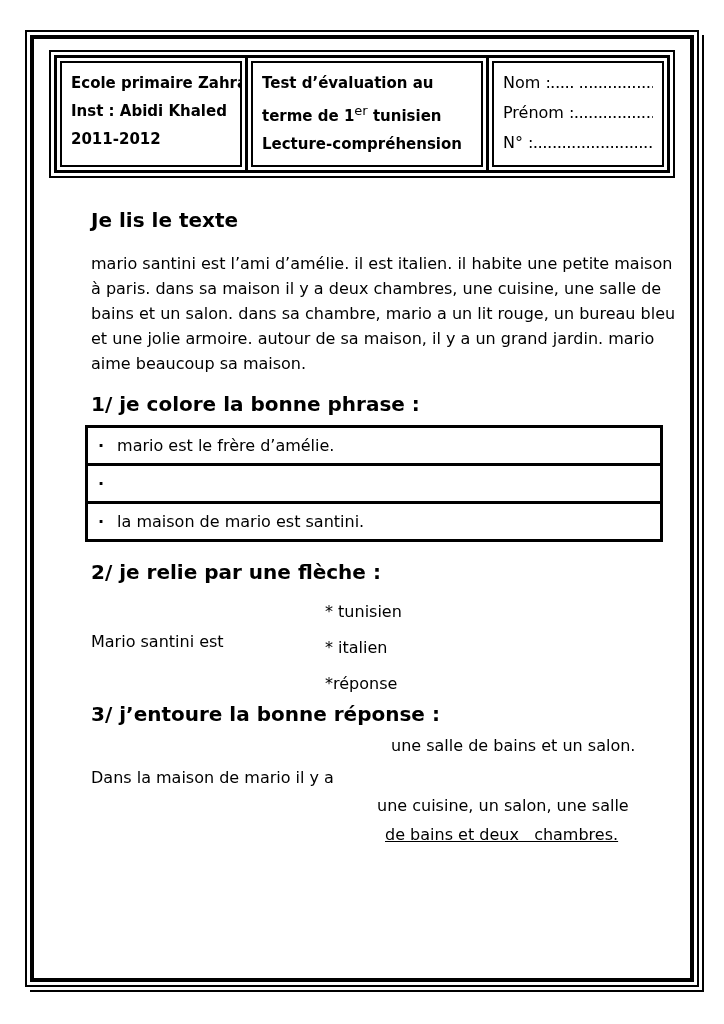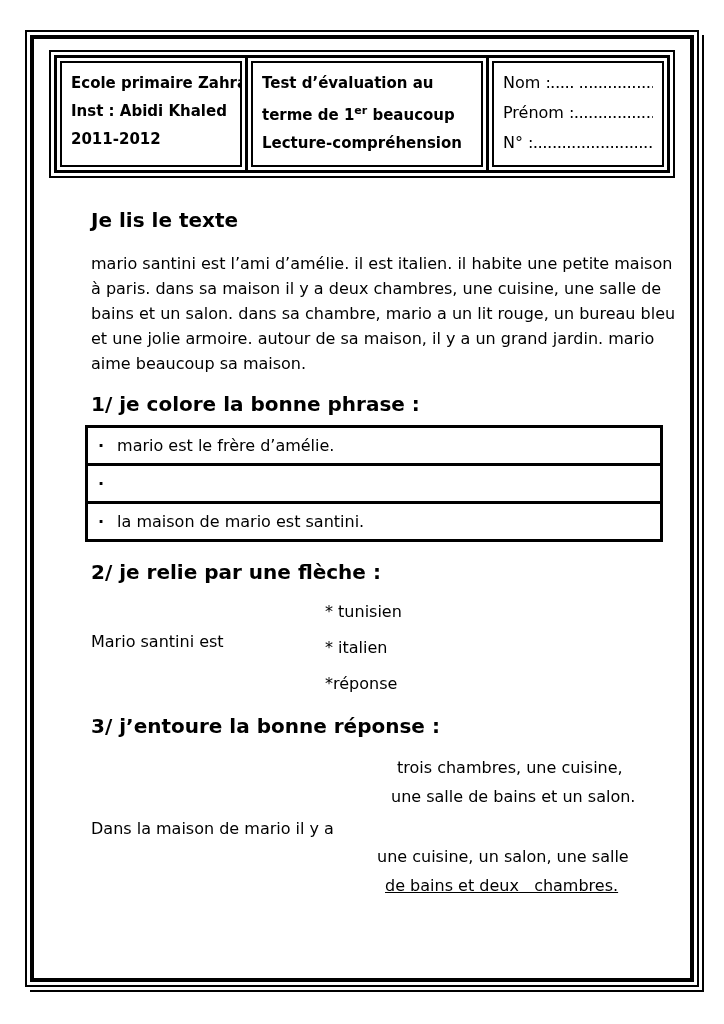--- a/index.html
+++ b/index.html
@@ -49,21 +49,21 @@
   .hcell-school { flex: 0 0 182px; }
   .hcell-title  { flex: 0 0 232px; }
   .hcell-student{ flex: 1 1 auto; }
   .hline {
     font-weight: bold;
     font-size: 15px;
     line-height: 28px;
     white-space: nowrap;
   }
   .hcell-title .hline { font-size: 15px; }
-  sup.ord { font-size: 11px; font-weight: bold; vertical-align: super; }
+  sup.ord { font-size: 13px; font-weight: normal; vertical-align: super; }
   .sfield { display: flex; align-items: baseline; line-height: 28px; white-space: nowrap; overflow: hidden; }
   .sfield .slabel { font-weight: normal; font-size: 16px; }
   .sfield .sdots  { font-weight: bold; font-size: 10px; letter-spacing: 1px; overflow: hidden; }
   
   .content { padding: 0 42px; font-size: 16px; }
   .sec-heading { font-weight: bold; font-size: 20px; margin: 0 0 0 6px; }
   .reading-heading { margin-top: 30px; }
   .para {
     margin: 19px 0 0 6px;
     width: 586px;
@@ -81,21 +81,21 @@
     height: 35px;
     padding: 0 10px;
     border-bottom: 3px solid #000;
   }
   .option-row:last-child { border-bottom: none; }
   .option-row .bullet { font-weight: bold; margin-right: 13px; }
   .q2-heading { margin-top: 18px; }
   .q2-block { display: flex; margin: 10px 0 0 6px; }
   .q2-stem { width: 234px; padding-top: 38px; }
   .q2-option { height: 36px; line-height: 36px; }
-  .q3-heading { margin-top: 12px; }
+  .q3-heading { margin-top: 0; }
   .q3-a1   { margin: 20px 0 0 312px; }
   .q3-a2   { margin: 10px 0 0 306px; }
   .q3-stem { margin: 13px 0 0 6px; }
   .q3-b1   { margin: 9px 0 0 292px; }
   .q3-b2   { margin: 10px 0 0 300px; white-space: pre-wrap; text-decoration: underline; }
 </style>
 </head>
 <body>
 
 <div class="sheet">
@@ -106,21 +106,21 @@
         <div class="header-black">
 
           <div class="hcell hcell-school">
             <div class="hline">Ecole primaire Zahra</div>
             <div class="hline">Inst : Abidi Khaled</div>
             <div class="hline">2011-2012</div>
           </div>
 
           <div class="hcell hcell-title">
             <div class="hline">Test d’évaluation au</div>
-            <div class="hline"><span>terme de 1</span><sup class="ord">er</sup><span> beaucoup</span></div>
+            <div class="hline"><span>terme de 1</span><sup class="ord">er</sup><span> tunisien</span></div>
             <div class="hline">Lecture-compréhension</div>
           </div>
 
           <div class="hcell hcell-student">
             <div class="sfield">
               <span class="slabel">Nom :</span>
                 <span class="sdots">..... ...............................</span>
             </div>
             <div class="sfield">
               <span class="slabel">Prénom :</span>
@@ -159,21 +159,20 @@
         <div class="q2-block">
           <div class="q2-stem">Mario santini est</div>
           <div class="q2-options">
             <div class="q2-option">* tunisien</div>
             <div class="q2-option">* italien</div>
             <div class="q2-option">*réponse</div>
           </div>
         </div>
 
         <div class="sec-heading q3-heading">3/ j’entoure la bonne réponse :</div>
-        <div class="q3-a1">trois chambres, une cuisine,</div>
         <div class="q3-a2">une salle de bains et un salon.</div>
         <div class="q3-stem">Dans la maison de mario il y a</div>
         <div class="q3-b1">une cuisine, un salon, une salle</div>
         <div class="q3-b2">de bains et deux   chambres.</div>
 
       </div>
 
     </div>
   </div>
 </div>

